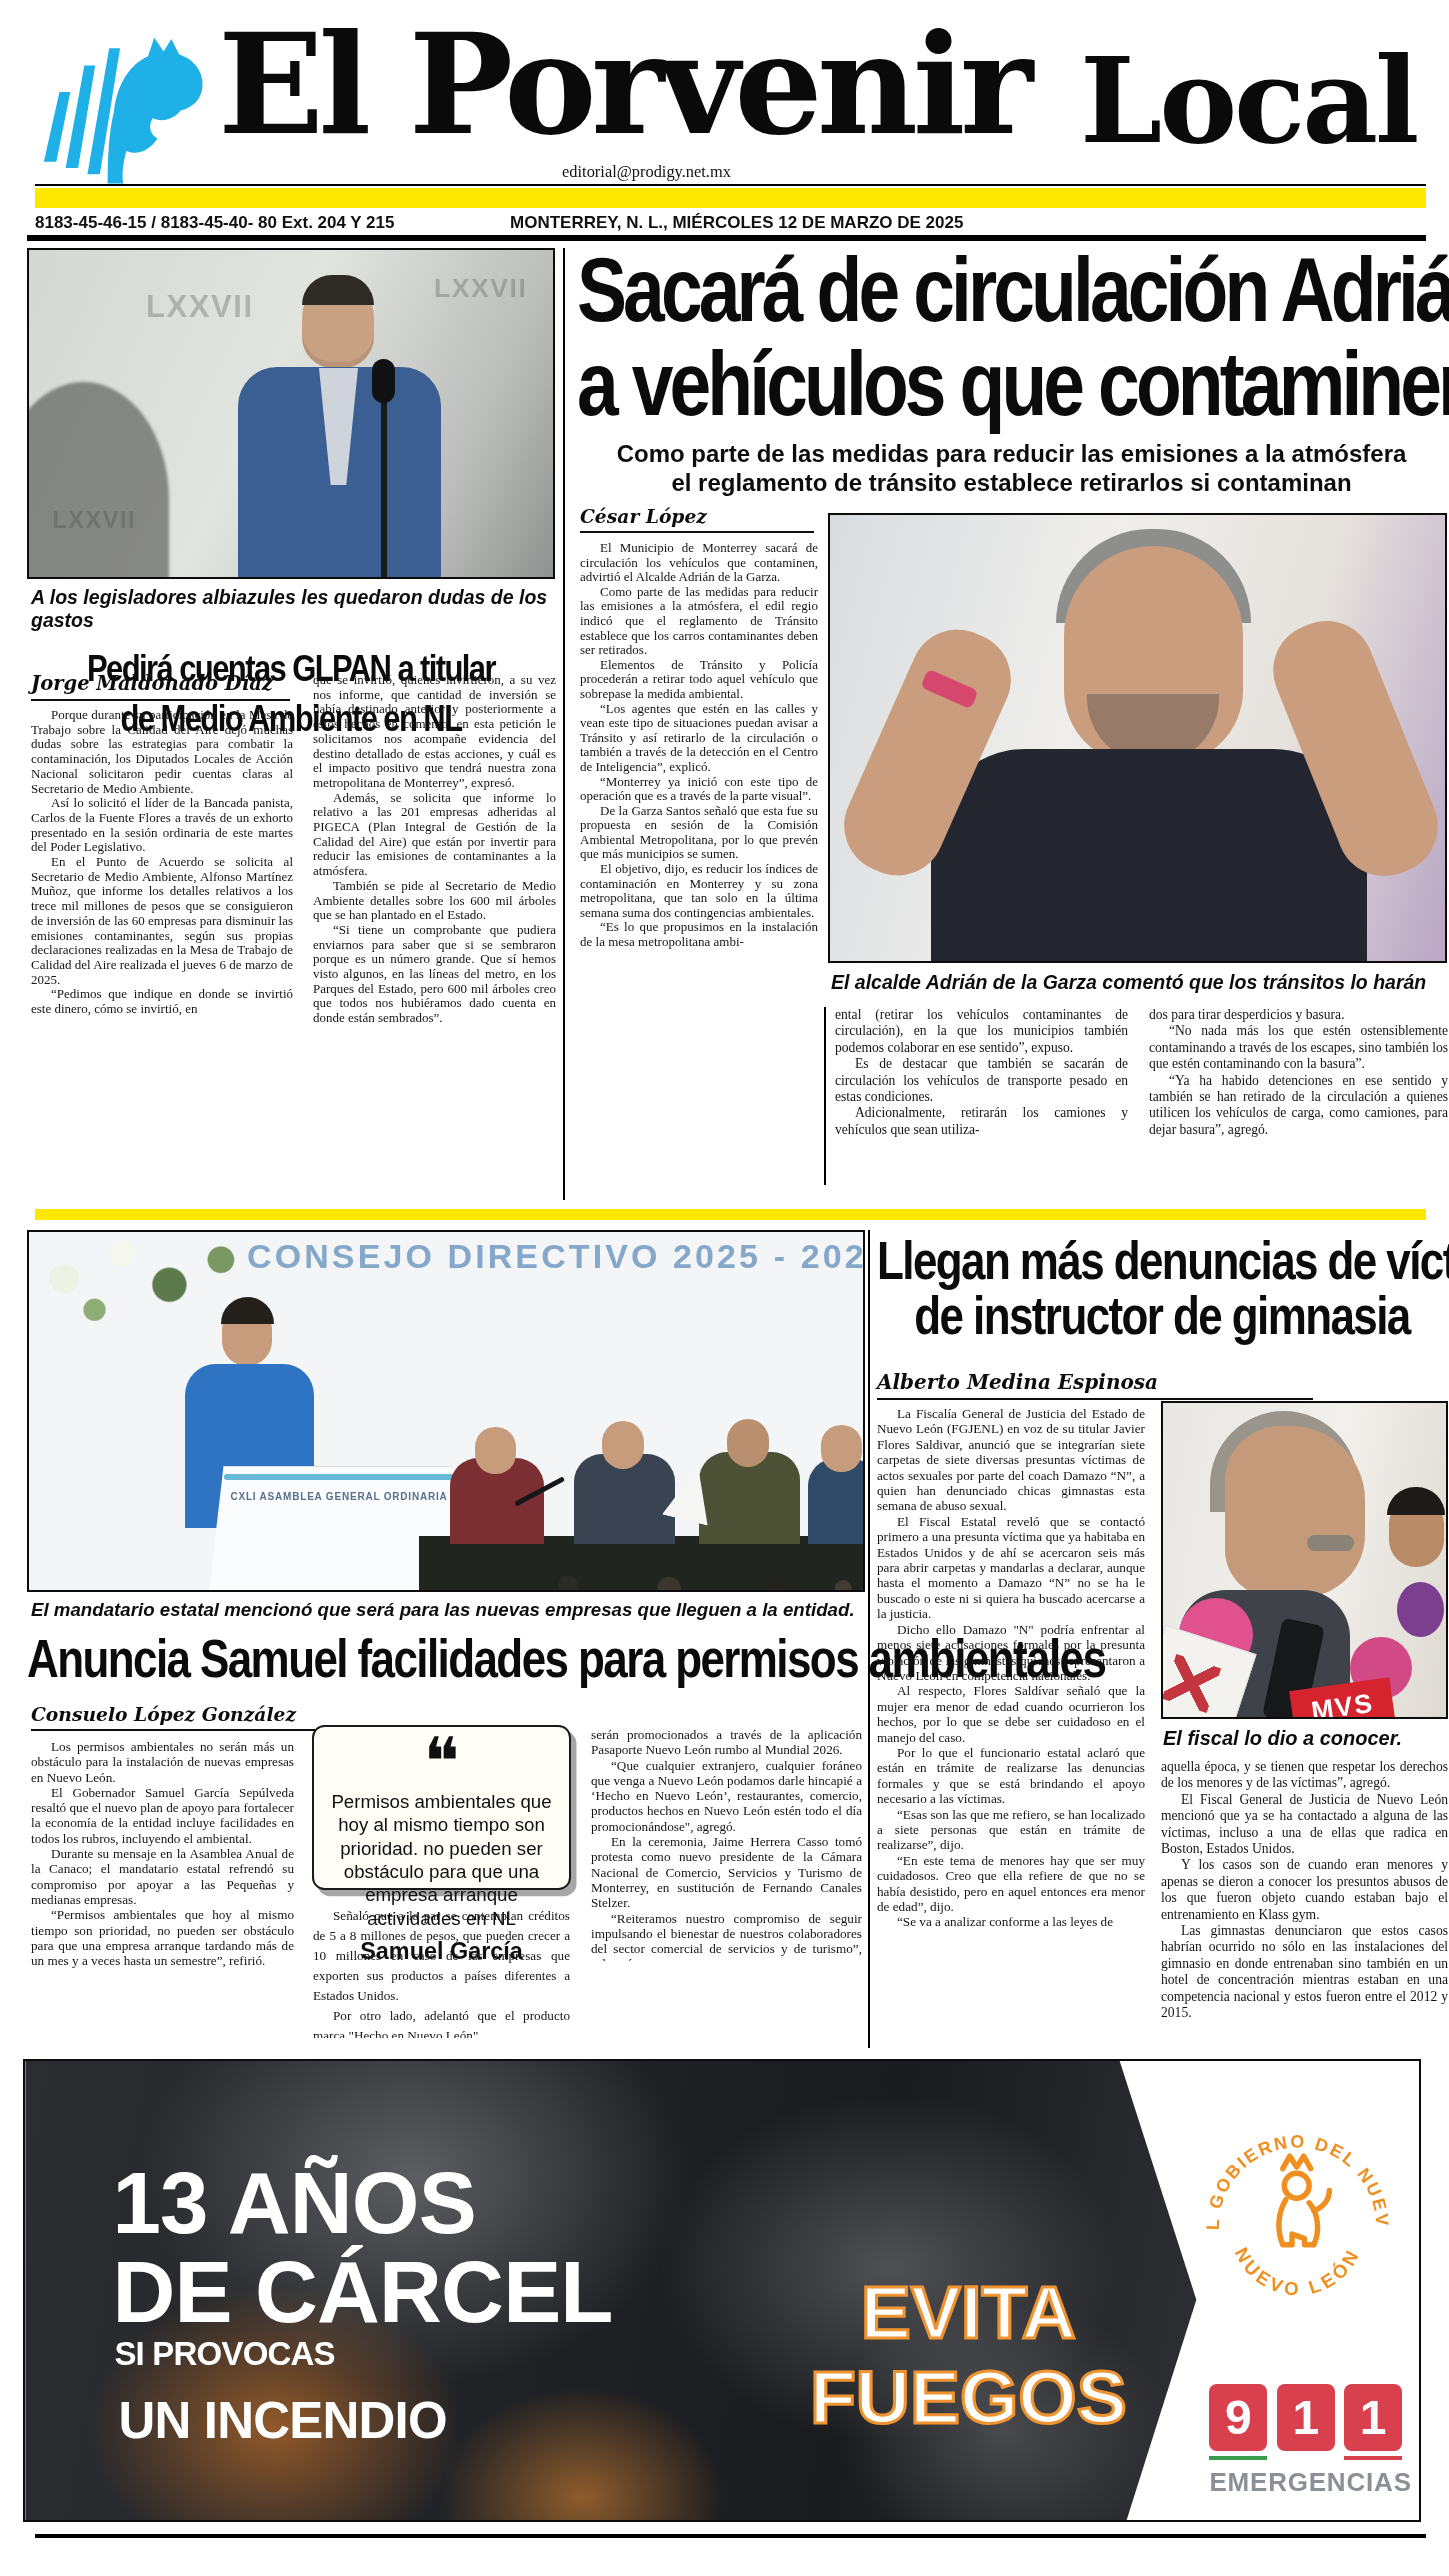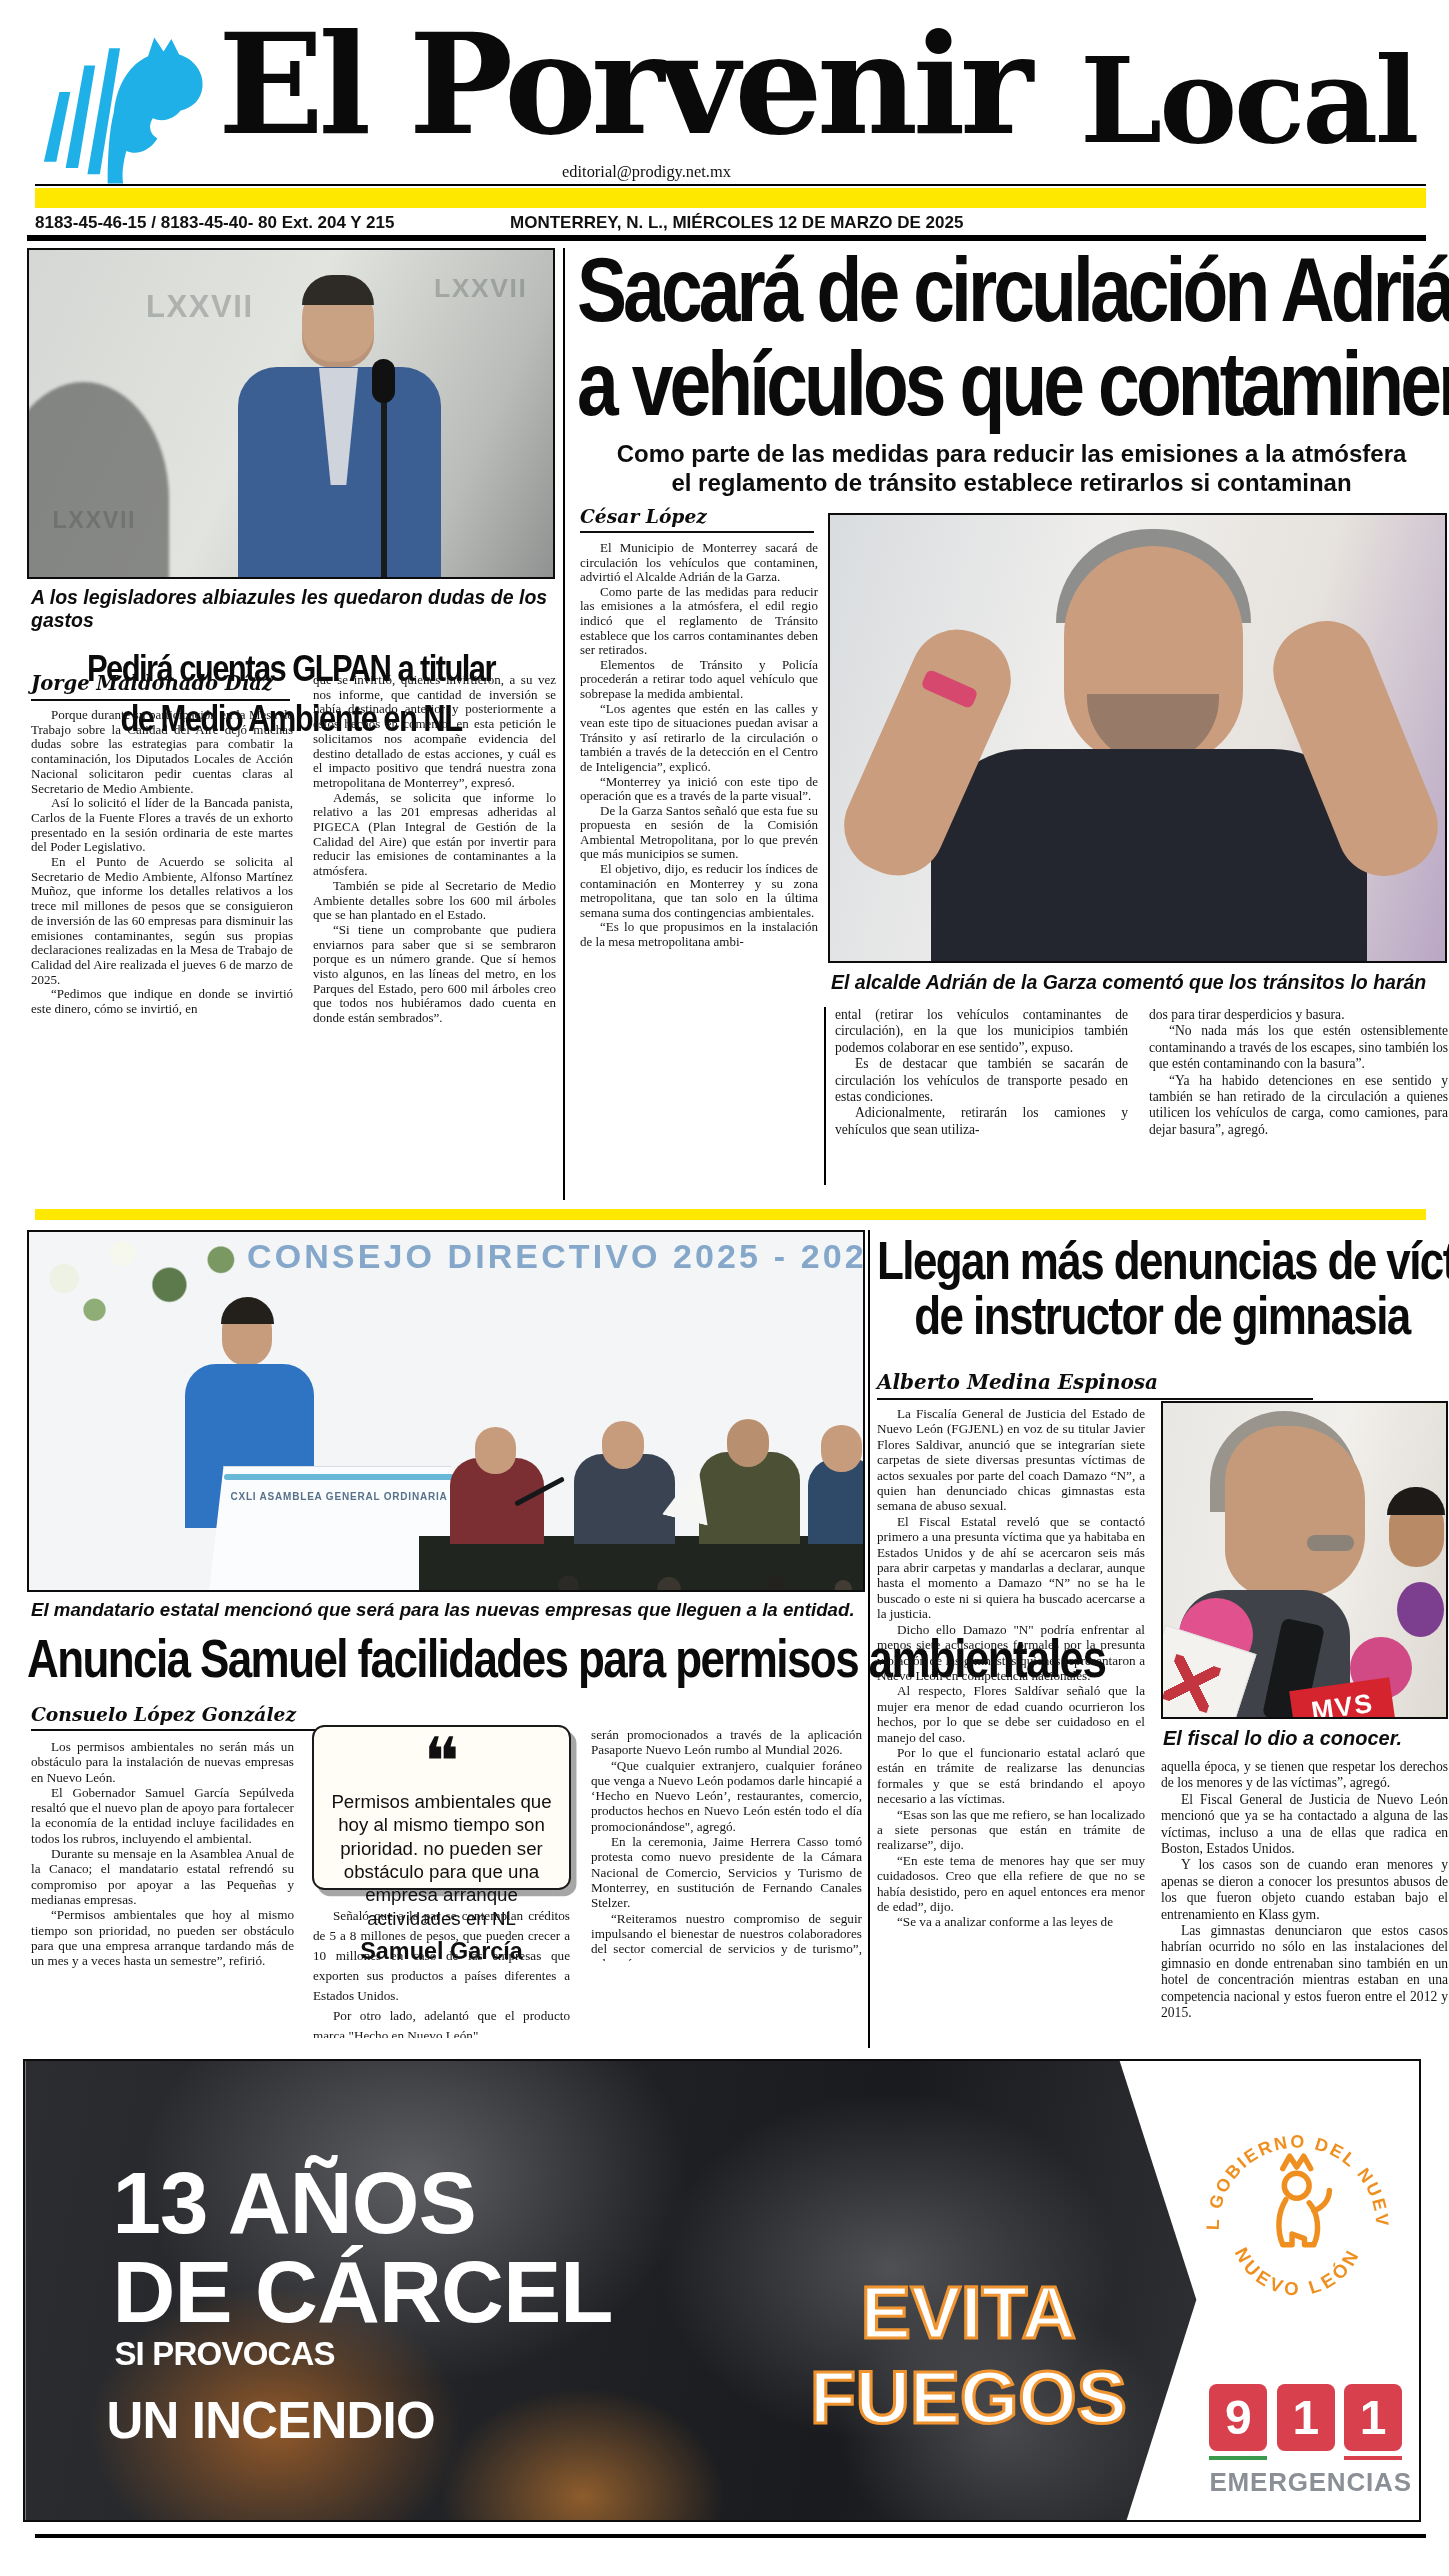--- a/index.html
+++ b/index.html
@@ -290,21 +290,21 @@
                          radial-gradient(203px 156px at 40% 95%, rgba(232,142,52,.55), transparent 70%),
                          radial-gradient(327px 249px at 62% 45%, rgba(160,160,165,.4), transparent 70%),
                          radial-gradient(390px 296px at 28% 25%, rgba(200,200,205,.35), transparent 70%),
                          radial-gradient(234px 187px at 70% 80%, rgba(130,130,135,.4), transparent 70%),
                          linear-gradient(100deg,#2c2d30,#1a1b1e 60%,#3c3d40);
               clip-path:polygon(0 0,78.5% 0,84% 52%,79% 100%,0 100%);"></div>
 
   <div class="adtxt" style="left:87px;top:92px;font-size:87px;">13 AÑOS</div>
   <div class="adtxt" style="left:87px;top:181px;font-size:87px;">DE CÁRCEL</div>
   <div class="adtxt" style="left:89px;top:274px;font-size:33px;">SI PROVOCAS</div>
-  <div class="adtxt" style="left:81px;top:330px;font-size:51px;">UN INCENDIO</div>
+  <div class="adtxt" style="left:93px;top:330px;font-size:51px;">UN INCENDIO</div>
 
   <div class="abs" style="left:725px;top:210px;width:436px;text-align:center;">
     <div class="evita" style="font-size:75px;line-height:83px;">EVITA</div>
     <div class="evita" style="font-size:75px;line-height:87px;">FUEGOS</div>
   </div>
 
   <svg class="abs" style="left:1166px;top:47px;" width="213" height="213" viewBox="0 0 274 274">
     <defs>
       <path id="arcTop" d="M 36,152 A 101,101 0 1 1 238,152"></path>
       <path id="arcBot" d="M 52,168 A 86,86 0 0 0 222,168"></path>

